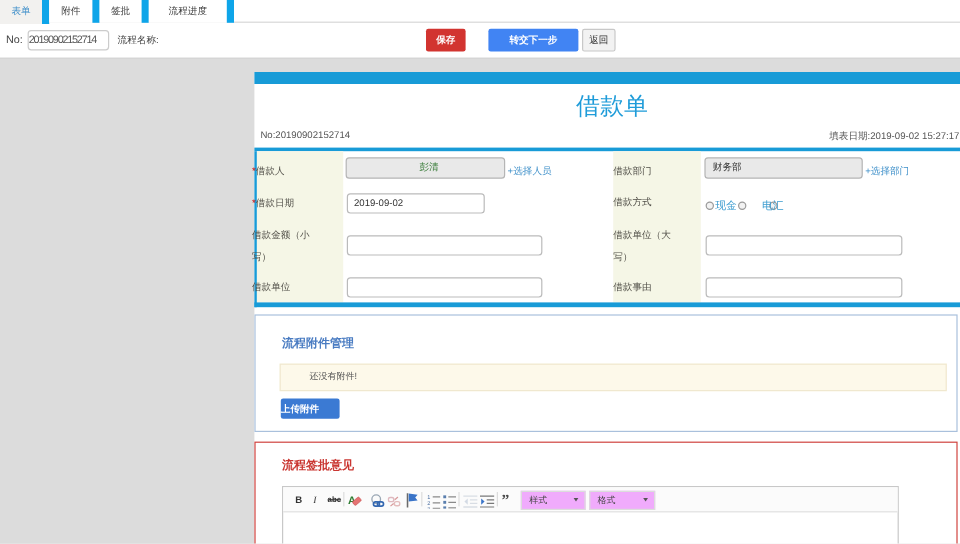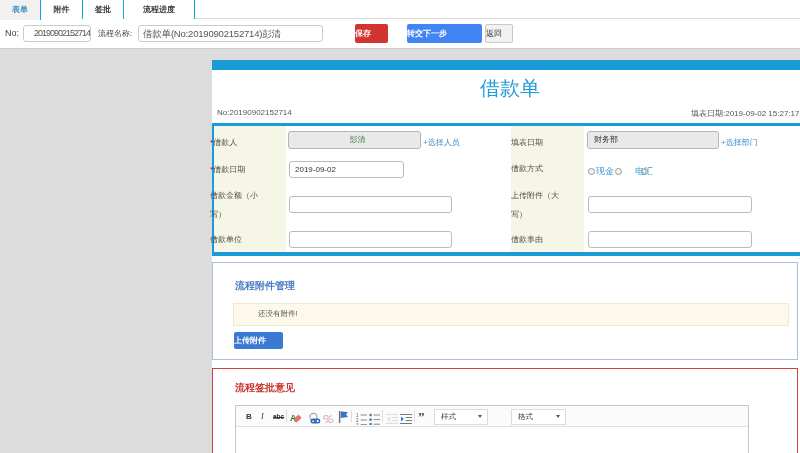--- a/index.html
+++ b/index.html
@@ -5,28 +5,28 @@
 * { margin:0; padding:0; box-sizing:border-box; }
 html,body { width:800px; height:453px; overflow:hidden; background:#dcdcdc;
   font-family:"Liberation Sans", sans-serif; position:relative; }
 
 
 #topbar { position:absolute; top:0; left:0; width:800px; height:49px; background:#fff;
   border-bottom:1px solid #ccc; }
 .tabstrip { position:absolute; top:0; left:0; width:800px; height:19px;
   border-bottom:1px solid #d8d8d8; }
 .tab { position:absolute; top:0; height:19px; line-height:19px; text-align:center;
-  font-size:8px; color:#3c3c3c; background:#fff; border-right:1px solid #0ea5e9;font-weight:bold; }
+  font-size:8px; color:#3c3c3c; background:#fff; border-right:6px solid #0ea5e9; }
 .tab.active { background:#f2f1ef; color:#3d8ec9; height:20px; }
 #no-lab { position:absolute; left:5px; top:28px; font-size:9px; color:#444; }
 .tin { position:absolute; border:1px solid #ccc; border-radius:3px; background:#fff;
   font-size:9px; color:#555; line-height:15px; padding-left:4px; overflow:hidden;
   white-space:nowrap; }
 #lab2 { position:absolute; left:98px; top:28px; font-size:8px; color:#444; }
-.btn { position:absolute; top:24px; height:19px; line-height:19px; 
+.btn { position:absolute; top:24px; height:19px; line-height:19px; text-align:center;
   font-size:8px; border-radius:2px; color:#fff; font-weight:bold; }
 
 
 #panel { position:absolute; left:212px; top:60px; width:596px; height:393px; background:#fff; }
 #bluebar { position:absolute; left:212px; top:60px; width:596px; height:10px; background:#189bd7; }
 #title { position:absolute; left:212px; top:75px; width:596px; text-align:center;
   font-size:20px; color:#1f9cd9; }
 #noline { position:absolute; left:217px; top:108px; font-size:8px; color:#555; }
 #dateline { position:absolute; left:691px; top:108px; font-size:8px; color:#555; white-space:nowrap; }
 #blueline { position:absolute; left:212px; top:123px; width:596px; height:3px; background:#189bd7; }
@@ -60,77 +60,76 @@
 
 #signpanel { position:absolute; left:212px; top:368px; width:586px; height:100px;
   border:1px solid #d0433f; background:#fff; }
 #signtitle { position:absolute; left:235px; top:381px; font-size:10px; font-weight:bold; color:#ca3732; }
 #editor { position:absolute; left:235px; top:405px; width:514px; height:62px;
   border:1px solid #c8c8c8; background:#fff; }
 #toolbar { position:absolute; left:236px; top:406px; width:512px; height:21px;
   background:#fbfbfb; border-bottom:1px solid #e0e0e0; }
 .ti { position:absolute; font-size:8px; color:#333; }
 .tsep { position:absolute; top:410px; width:1px; height:12px; background:#dcdcdc; }
-.tsel { position:absolute; top:409px; height:16px; background:#ffffff; border:1px solid #dcdcdc;
+.tsel { position:absolute; top:409px; height:16px; background:#f0abfc; border:1px solid #dcdcdc;
   font-size:7.5px; color:#444; line-height:14px; padding-left:6px; }
 .tsel .arr { position:absolute; right:5px; top:5px; width:0; height:0;
   border-left:2.5px solid transparent; border-right:2.5px solid transparent; border-top:3.5px solid #555; }
 .ticon { position:absolute; top:411px; }
 </style>
 </head>
 <body>
 
 <div id="topbar">
   <div class="tabstrip"></div>
   <div class="tab active" style="left:0; width:41px;">表单</div>
   <div class="tab" style="left:41px; width:42px;">附件</div>
   <div class="tab" style="left:83px; width:41px;">签批</div>
   <div class="tab" style="left:124px; width:71px;">流程进度</div>
   <div id="no-lab">No:</div>
-  <div class="tin" style="left:23px; top:25px; width:68px; height:17px; letter-spacing:-1px; padding-left:10px;">20190902152714</div>
+  <div class="tin" style="left:23px; top:25px; width:68px; height:17px; letter-spacing:-1px; padding-left:0;">20190902152714</div>
   <div id="lab2">流程名称:</div>
-  <div class="tin" style="left:138px; top:25px; width:185px; height:17px; font-size:9.5px; letter-spacing:-0.2px;">借款单(No:20190902152714)彭清</div>
   <div class="btn" style="left:355px; width:33px; background:#d23430;">保存</div>
   <div class="btn" style="left:407px; width:75px; background:#4184f3;">转交下一步</div>
   <div class="btn" style="left:473px; width:28px; background:#f2f2f2; color:#333; border:1px solid #c8c8c8; font-weight:normal; line-height:17px;margin-left:12px;">返回</div>
 </div>
 
 <div id="panel"></div>
 <div id="bluebar"></div>
 <div id="title">借款单</div>
 <div id="noline">No:20190902152714</div>
 <div id="dateline">填表日期:2019-09-02 15:27:17</div>
 <div id="blueline"></div>
 
 <div class="labcol" style="left:214px; width:72px;"></div>
 <div class="labcol" style="left:511px; width:73px;"></div>
 <div id="formleft"></div>
 <div id="formbottom"></div>
 
 <div class="flab" style="left:210px; width:72px; top:137px;"><span class="star">*</span>借款人</div>
 <div class="dis" style="left:288px; top:131px; width:133px; height:18px; color:#3a7d3a;text-align:center;">彭清</div>
 <div class="lnk" style="left:423px; top:137px;">+选择人员</div>
-<div class="flab" style="left:511px; width:73px; top:137px;">填表日期</div>
+<div class="flab" style="left:511px; width:73px; top:137px;">借款部门</div>
 <div class="dis" style="left:587px; top:131px; width:132px; height:18px; color:#333;">财务部</div>
 <div class="lnk" style="left:721px; top:137px;">+选择部门</div>
 
 <div class="flab" style="left:210px; width:72px; top:164px;"><span class="star">*</span>借款日期</div>
 <div class="win" style="left:289px; top:161px; width:115px; height:17px;">2019-09-02</div>
 <div class="flab" style="left:511px; width:73px; top:163px;">借款方式</div>
 <div class="radio" style="left:588px; top:168px;"></div>
 <div class="rlab" style="left:596px; top:165px;">现金</div>
 <div class="radio" style="left:615px; top:168px;"></div>
 <div class="rlab" style="left:622px; top:179px;margin-top:16px;">支票</div>
 <div class="radio" style="left:641px; top:168px;"></div>
 <div class="rlab" style="left:635px; top:165px;">电汇</div>
 
 <div class="flab" style="left:210px; width:72px; top:190px;">借款金额（小</div>
 <div class="flab" style="left:210px; width:72px; top:209px;">写）</div>
 <div class="win" style="left:289px; top:196px; width:163px; height:17px;"></div>
-<div class="flab" style="left:511px; width:73px; top:190px;">上传附件（大</div>
+<div class="flab" style="left:511px; width:73px; top:190px;">借款单位（大</div>
 <div class="flab" style="left:511px; width:73px; top:209px;">写）</div>
 <div class="win" style="left:588px; top:196px; width:164px; height:17px;"></div>
 
 <div class="flab" style="left:210px; width:72px; top:234px;">借款单位</div>
 <div class="win" style="left:289px; top:231px; width:163px; height:17px;"></div>
 <div class="flab" style="left:511px; width:73px; top:234px;">借款事由</div>
 <div class="win" style="left:588px; top:231px; width:164px; height:17px;"></div>
 
 <div id="attpanel"></div>
 <div id="atttitle">流程附件管理</div>
@@ -194,13 +193,13 @@
 <div class="ticon" style="left:400px;"><svg width="12" height="12" viewBox="0 0 12 12">
       <line x1="0" y1="1.5" x2="12" y2="1.5" stroke="#787878" stroke-width="1"></line>
       <line x1="5.6" y1="4.5" x2="12" y2="4.5" stroke="#787878" stroke-width="1"></line>
       <line x1="5.6" y1="7.5" x2="12" y2="7.5" stroke="#787878" stroke-width="1"></line>
       <line x1="0" y1="10.5" x2="12" y2="10.5" stroke="#787878" stroke-width="1"></line>
       <path d="M1 3.4 L3.8 6 L1 8.6 Z" fill="#3a74c8"></path>
     </svg></div>
 <div class="tsep" style="left:414px;"></div>
 <div class="ti" style="left:418px; top:409px; font-size:13px; font-weight:bold; color:#4a4a4a; font-family:'Liberation Serif',serif;">”</div>
 <div class="tsel" style="left:434px; width:54px;">样式<span class="arr"></span></div>
-<div class="tsel" style="left:491px; width:55px;margin-left:20px;">格式<span class="arr"></span></div>
+<div class="tsel" style="left:491px; width:55px;">格式<span class="arr"></span></div>
 
 </body></html>

